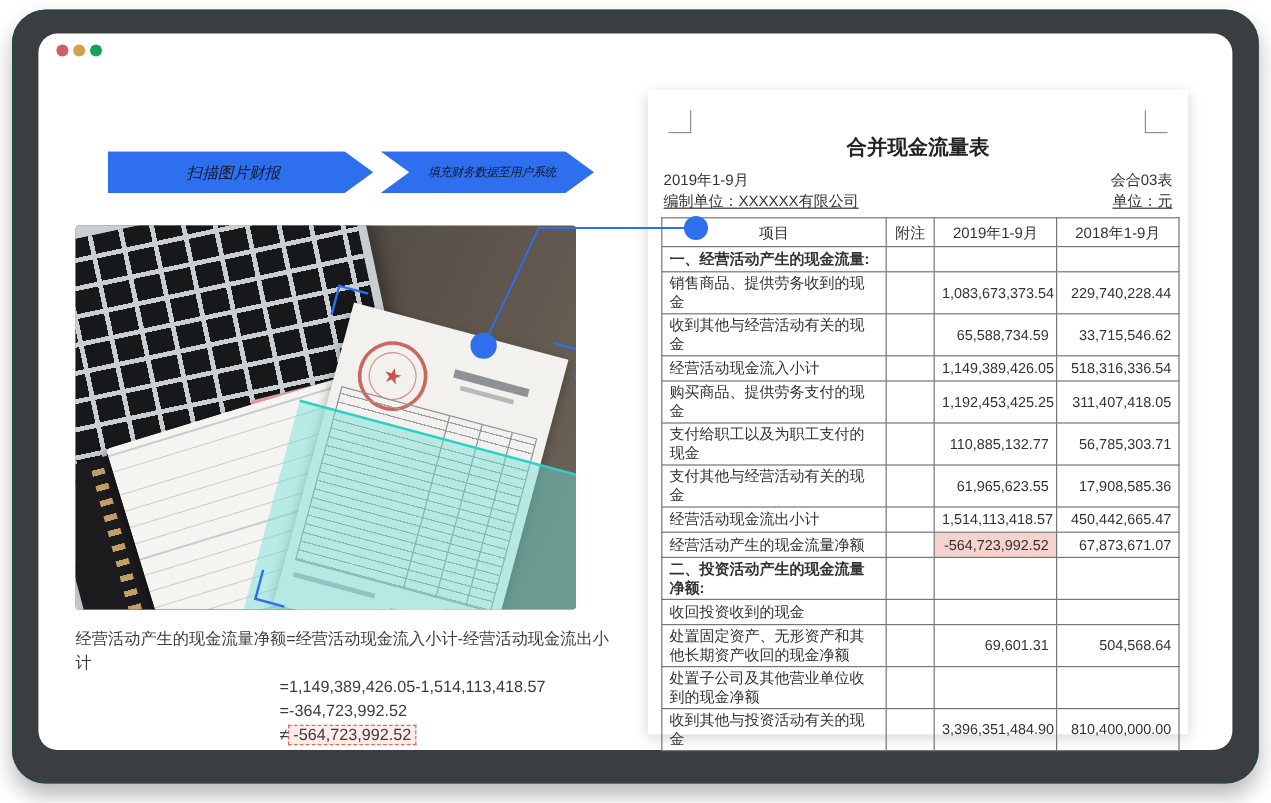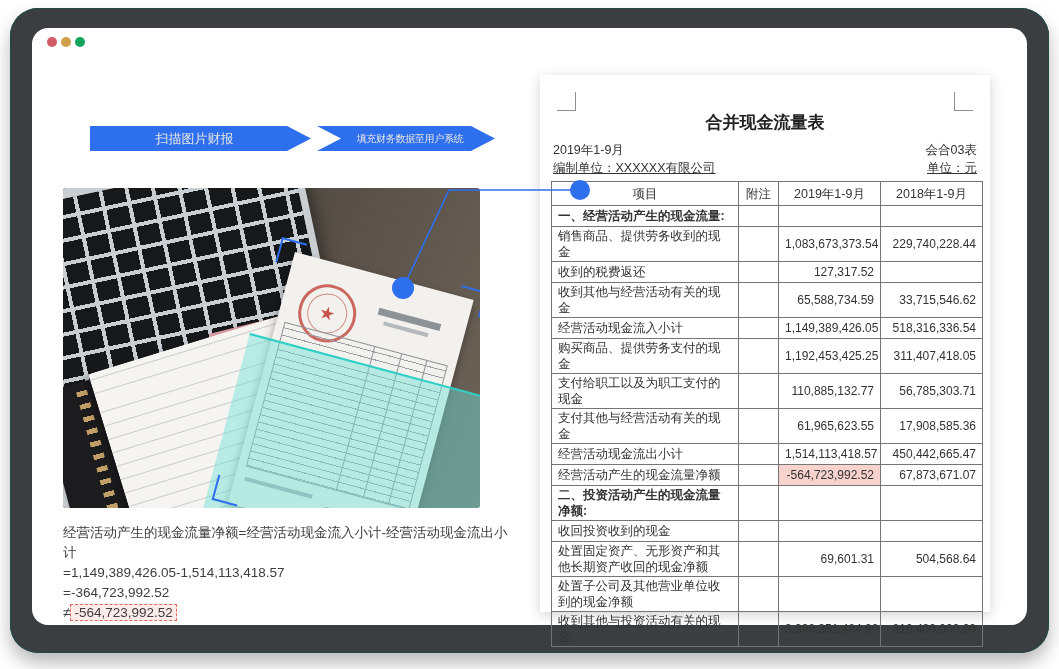--- a/index.html
+++ b/index.html
@@ -17,22 +17,22 @@
     background:#3a3e41;border-radius:28px;
     box-shadow:0 10px 18px rgba(0,0,0,0.28), inset 0 0 0 1px #1f4a46;}
   .win-inner{position:absolute;left:22px;top:20px;right:22px;bottom:28px;
     background:#ffffff;border-radius:16px;}
   .dot{position:absolute;width:10px;height:10px;border-radius:50%;top:37px;}
   .dot.r{left:47px;background:#d15b66;}
   .dot.y{left:61px;background:#cfa14b;}
   .dot.g{left:75px;background:#12a45c;}
 
   
-  .arrow{position:absolute;top:126px;height:25px;background:var(--accent);
-    color:#e5e5e5;display:flex;align-items:center;justify-content:center;}
+  .arrow{position:absolute;top:126px;height:35px;background:var(--accent);
+    color:#0f172a;display:flex;align-items:center;justify-content:center;font-style:italic;}
   .arrow.a1{left:90px;width:221px;font-size:13px;
     clip-path:polygon(0 0,calc(100% - 24px) 0,100% 50%,calc(100% - 24px) 100%,0 100%);
     padding-right:12px;}
   .arrow.a2{left:317px;width:178px;font-size:10px;letter-spacing:-0.3px;
     clip-path:polygon(0 0,calc(100% - 24px) 0,100% 50%,calc(100% - 24px) 100%,0 100%,24px 50%);
     padding-left:16px;padding-right:8px;}
 
   
   .photo{position:absolute;left:63px;top:188px;width:417px;height:320px;
     overflow:hidden;border-radius:3px;
@@ -84,21 +84,21 @@
   .scan-frame{position:absolute;left:219px;top:49px;width:212px;height:272px;
     transform:rotate(15deg);transform-origin:top left;pointer-events:none;}
   .cb{position:absolute;width:26px;height:26px;border:0 solid var(--accent);}
   .cb.tl{left:0;top:0;border-left-width:2.5px;border-top-width:2.5px;}
   .cb.tr{right:0;top:0;border-right-width:2.5px;border-top-width:2.5px;}
   .cb.bl{left:0;bottom:0;border-left-width:2.5px;border-bottom-width:2.5px;}
 
   
   .caption{position:absolute;left:63px;top:523px;width:450px;
     font-size:13.5px;color:#3d3d3d;line-height:20px;}
-  .caption .indent{}
+  .caption .indent{margin-left:170px;}
   .mismatch-box{border:1.5px dashed #e4685a;background:#fdece9;padding:0 3px;}
 
   
   .page{position:absolute;left:540px;top:75px;width:450px;height:537px;background:#fff;
     box-shadow:0 3px 12px rgba(0,0,0,0.18);}
   .crop{position:absolute;width:19px;height:19px;top:17px;}
   .crop.tl{left:17px;border-right:1.5px solid #8f8f8f;border-bottom:1.5px solid #8f8f8f;}
   .crop.tr{right:17px;border-left:1.5px solid #8f8f8f;border-bottom:1.5px solid #8f8f8f;}
   .page-title{position:absolute;left:0;right:0;top:36px;text-align:center;
     font-size:17px;font-weight:bold;color:#222;}
@@ -211,26 +211,20 @@
             <td class="num"></td>
             <td class="num"></td>
           </tr>
           <tr>
             <td>销售商品、提供劳务收到的现金</td>
             <td></td>
             <td class="num">1,083,673,373.54</td>
             <td class="num">229,740,228.44</td>
           </tr>
           <tr>
-            <td>收到的税费返还</td>
-            <td></td>
-            <td class="num">127,317.52</td>
-            <td class="num"></td>
-          </tr>
-          <tr>
             <td>收到其他与经营活动有关的现金</td>
             <td></td>
             <td class="num">65,588,734.59</td>
             <td class="num">33,715,546.62</td>
           </tr>
           <tr>
             <td>经营活动现金流入小计</td>
             <td></td>
             <td class="num">1,149,389,426.05</td>
             <td class="num">518,316,336.54</td>

